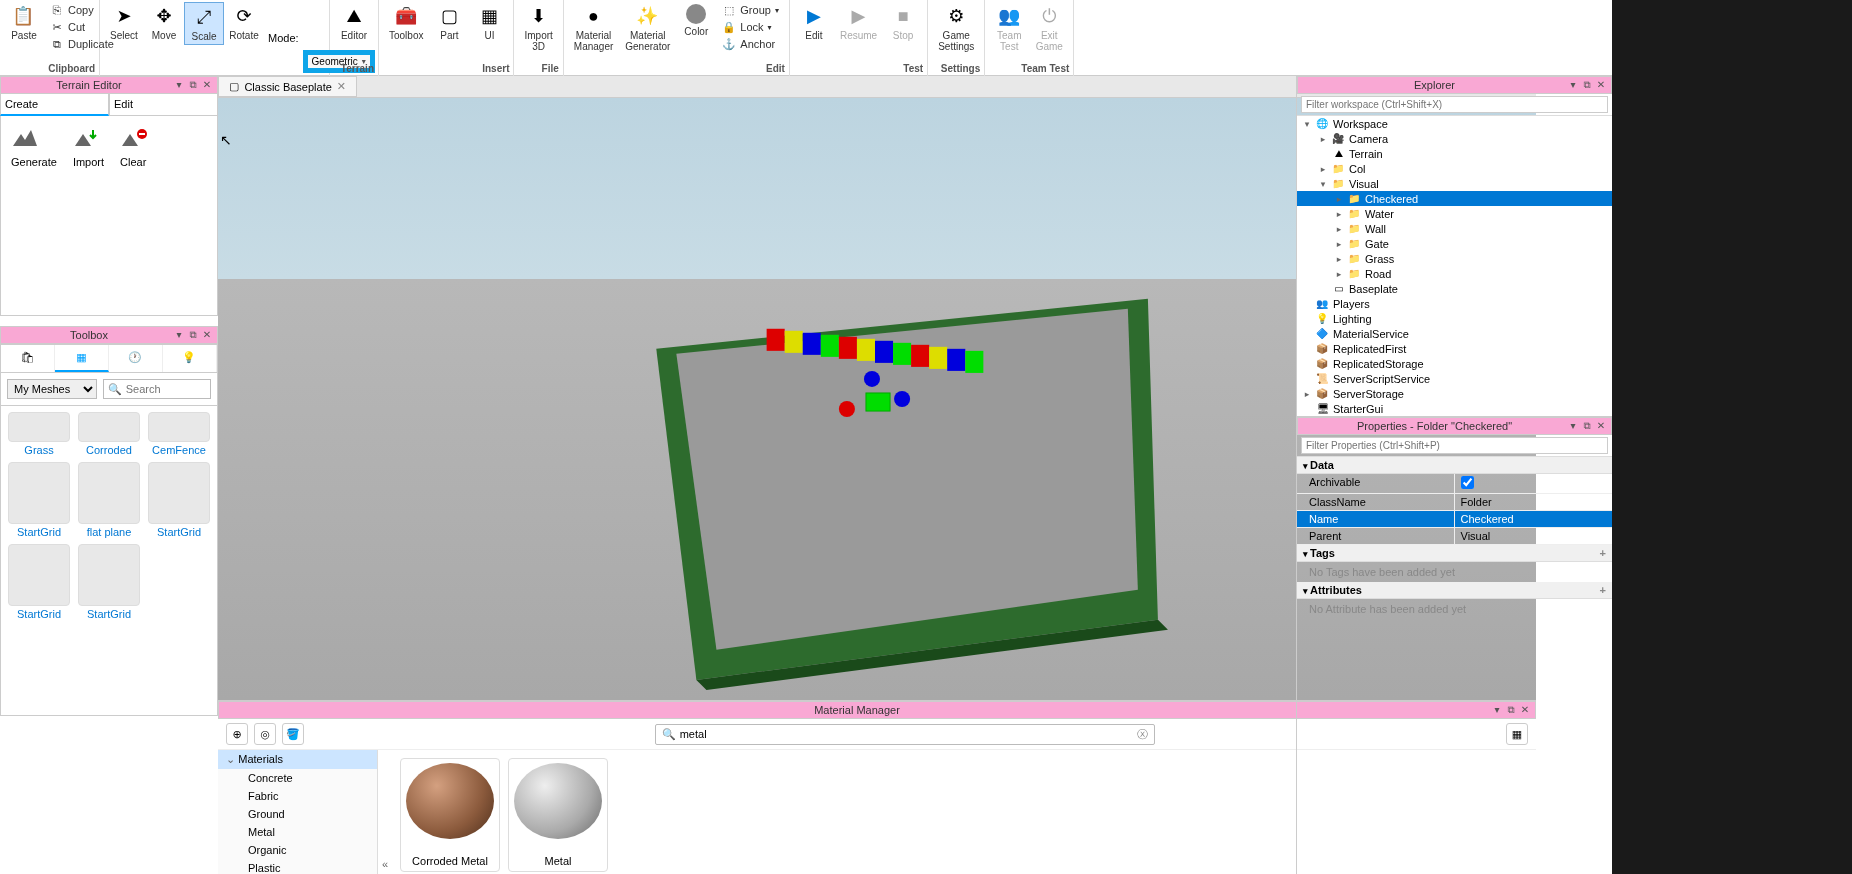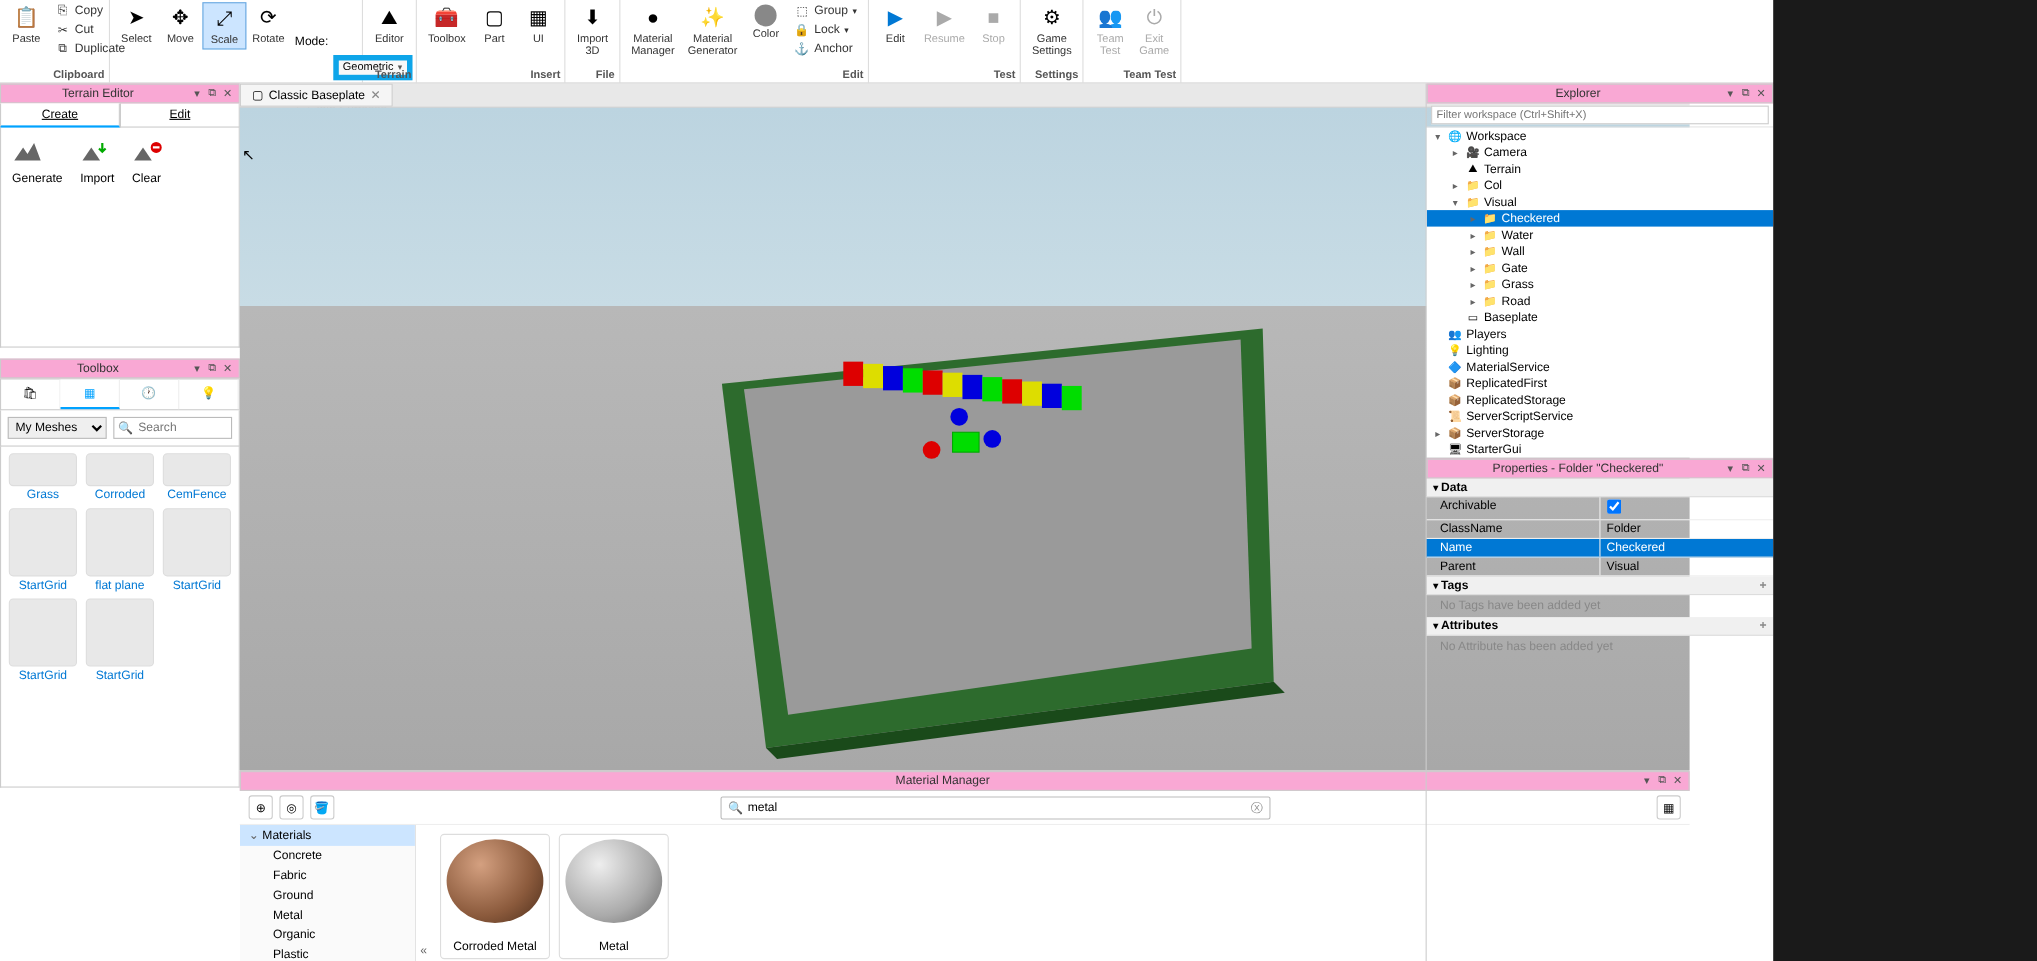--- a/index.html
+++ b/index.html
@@ -19,21 +19,21 @@
 .dropdown { border: 5px solid #0ea5e9; padding: 1px 4px; font-size: 10px; display: flex; align-items: center; gap: 4px; background: #f8f8f8; margin-top: 48px; }
 .dropdown::after { content: "▾"; font-size: 8px; color: #555; }
 
 
 .left-col { position: absolute; top: 76px; left: 0; width: 218px; display: flex; flex-direction: column; }
 .panel-header { background: #f9a8d4; border: 1px solid #ccc; padding: 2px 4px; font-size: 11px; color: #333; display: flex; align-items: center; }
 .panel-header .title { flex: 1; text-align: center; }
 .panel-header .ctrls { display: flex; gap: 2px; }
 .panel-header .ctrls span { cursor: pointer; font-size: 10px; color: #555; width: 12px; text-align: center; }
 .terrain-tabs { display: flex; }
-.terrain-tab { flex: 1; text-align: center; padding: 4px; border: 1px solid #ccc; border-top: none; cursor: pointer; text-decoration: underline; }
+.terrain-tab { flex: 1; text-align: left; padding: 4px; border: 1px solid #ccc; border-top: none; cursor: pointer; }
 .terrain-tab.active { background: #fff; border-bottom: 2px solid #00a2ff; }
 .terrain-body { display: flex; gap: 16px; padding: 10px; border: 1px solid #ccc; border-top: none; height: 200px; }
 .terrain-btn { display: flex; flex-direction: column; align-items: flex-start; cursor: pointer; }
 .terrain-btn .ticon { width: 28px; height: 24px; }
 .terrain-btn .tlbl { font-size: 11px; margin-top: 6px; }
 
 .toolbox-panel { margin-top: 10px; }
 .toolbox-tabs { display: flex; border: 1px solid #ccc; }
 .toolbox-tab { flex: 1; text-align: center; padding: 6px; cursor: pointer; border-right: 1px solid #eee; }
 .toolbox-tab.active { background: #fff; border-bottom: 2px solid #00a2ff; }
@@ -591,20 +591,21 @@
   </div>
   <div class="properties">
     <div class="panel-header">
       <span class="title">Properties - Folder "Checkered"</span>
       <span class="ctrls">
           <span>▾</span>
           <span>⧉</span>
           <span>✕</span>
         </span>
     </div>
+    <div class="filter-bar"><input placeholder="Filter Properties (Ctrl+Shift+P)" style=""></div>
     <div class="prop-section">Data</div>
     <div id="prop-rows">
         <div class="prop-row">
           <div class="prop-key">Archivable</div>
           <div class="prop-val"><input type="checkbox" checked="" style=""></div>
         </div>
         <div class="prop-row">
           <div class="prop-key">ClassName</div>
           <div class="prop-val">Folder</div>
         </div>

